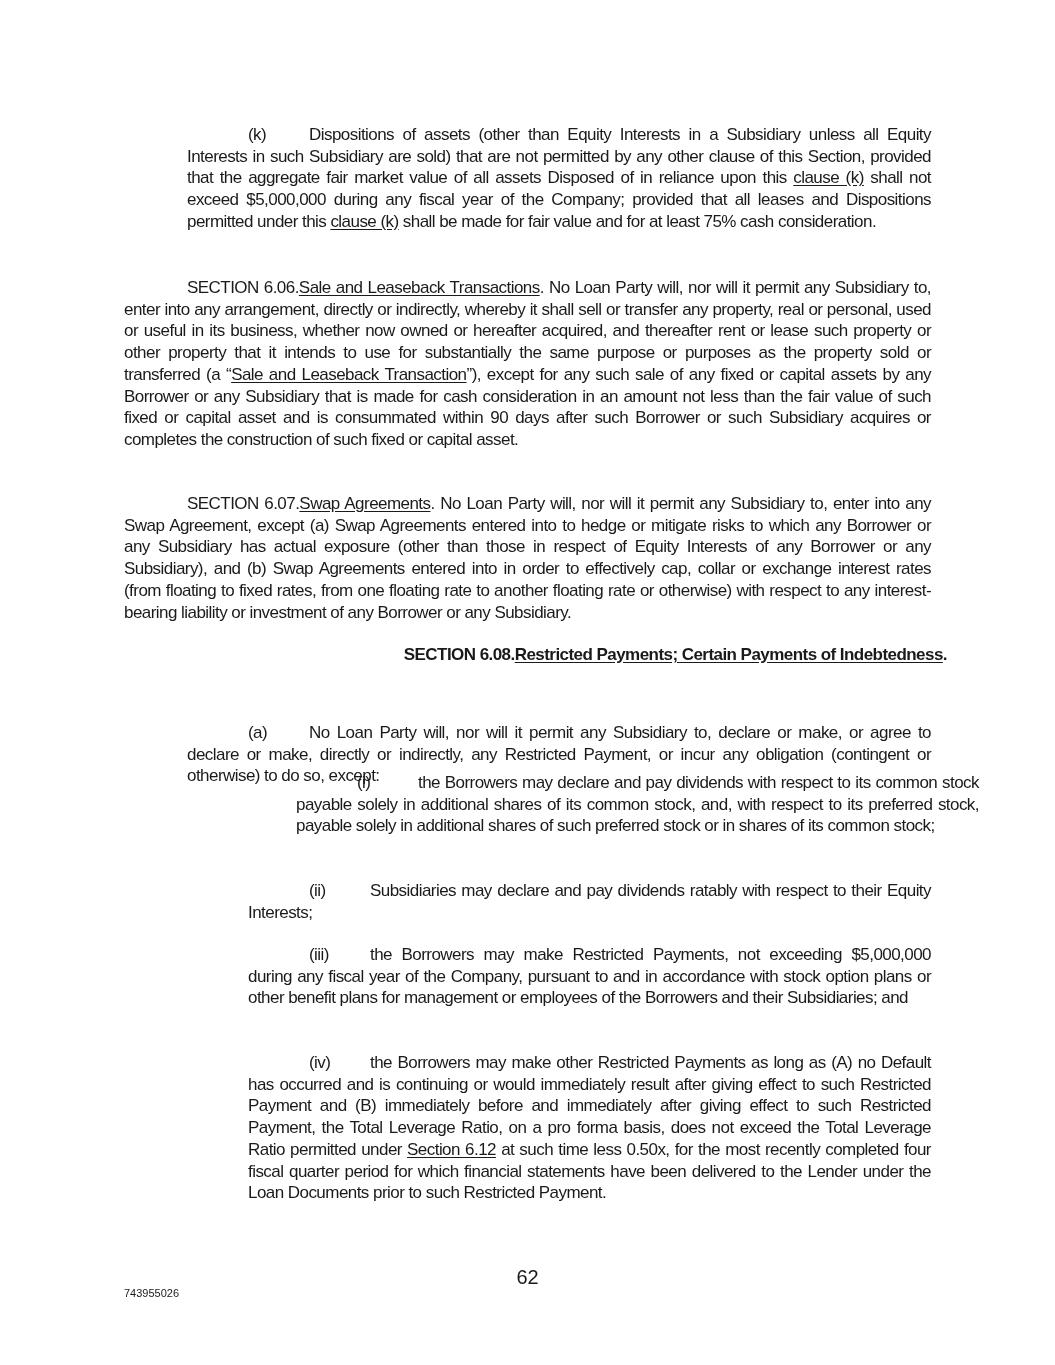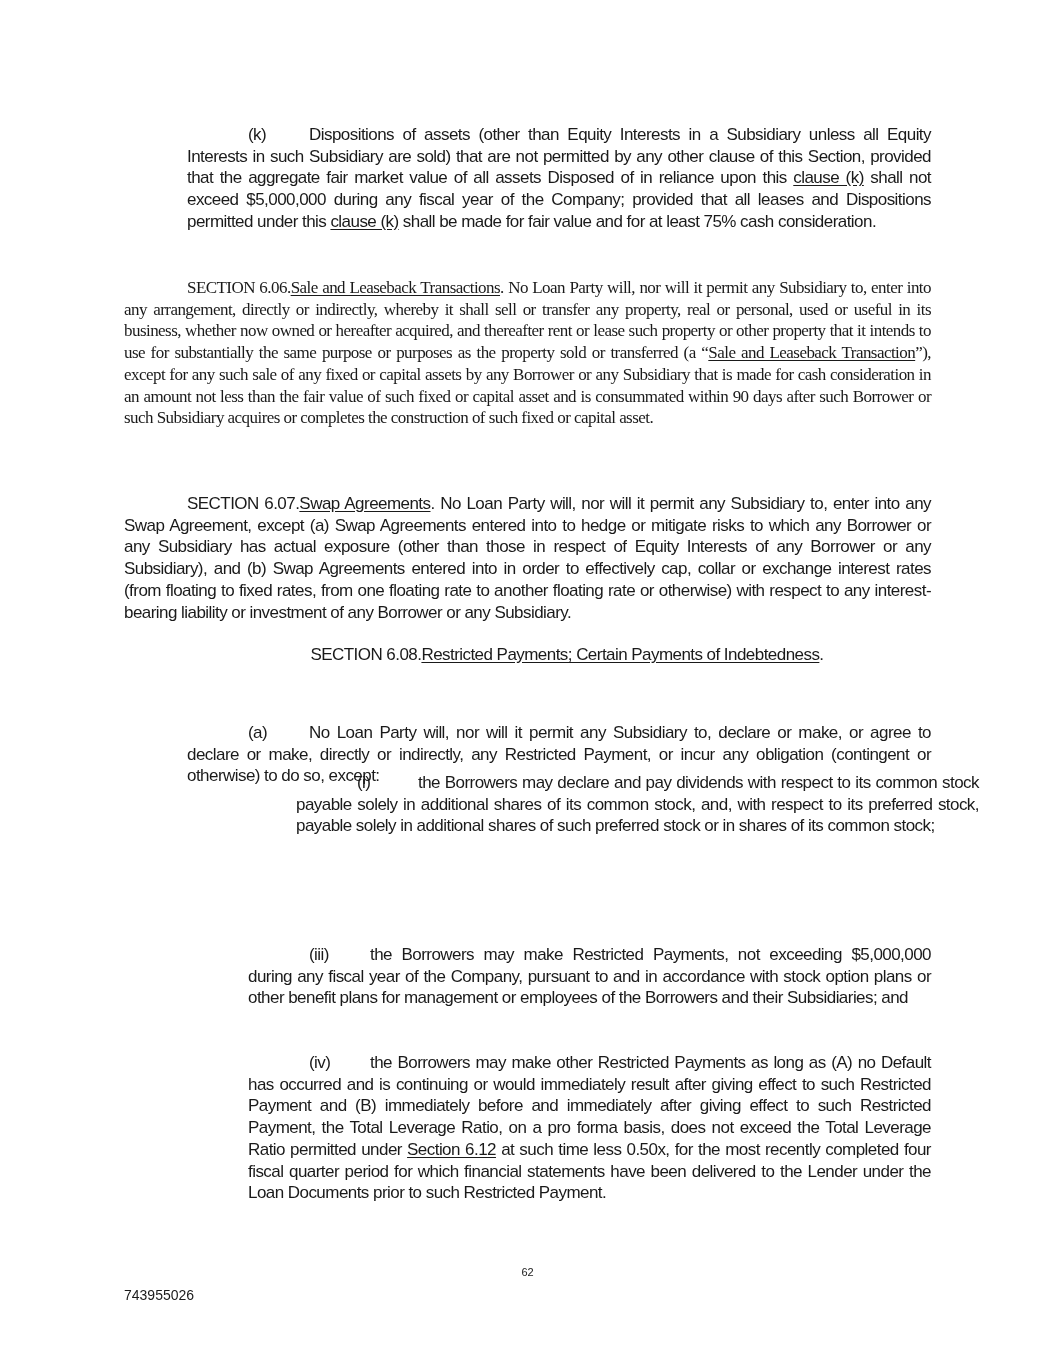--- a/index.html
+++ b/index.html
@@ -30,81 +30,84 @@
       word-spacing: 0px;
       transform-origin: left top;
     }
     .u { text-decoration: underline; text-underline-offset: 2px; }
     .tab-label { display: inline-block; }
     .lvl1 { left: 187px; width: 744px; }
     .lvl0 { left: 124px; width: 807px; }
     .lvl2 { left: 248px; width: 683px; }
 
     #p-k { top: 124px; }
-    #p-606 { top: 277px; font-family: Liberation Serif, serif; }
+    #p-606 { top: 277px; }
     #p-607 { top: 493px; }
     #p-608 { top: 644px; left: 187px; }
     #p-a { top: 686px; margin-top: 36px; }
     #p-i { top: 772px; margin-left: 48px; }
     #p-ii { top: 880px; }
     #p-iii { top: 944px; }
     #p-iv { top: 1052px; }
 
     .k-label { width: 61px; margin-left: 61px; }
     .a-label { width: 61px; margin-left: 61px; }
     .sub-label { width: 61px; margin-left: 61px; }
 
     #page-number {
       position: absolute;
       top: 1266px;
       left: 0;
       width: 1055px;
       text-align: center;
       font-family: "Liberation Sans", sans-serif;
-      font-size: 11px;
+      font-size: 20px;
       color: #1a1a1a;
     }
     #doc-id {
       position: absolute;
       top: 1287px;
       left: 124px;
       font-family: "Liberation Sans", sans-serif;
-      font-size: 14px;
+      font-size: 11px;
       color: #1a1a1a;
     }
   </style>
 </head>
 <body>
 
 <div class="page">
 
   <div id="p-k" class="para lvl1">
     <span class="tab-label k-label">(k)</span><span>Dispositions of assets (other than Equity Interests in a Subsidiary unless all Equity Interests in such Subsidiary are sold) that are not permitted by any other clause of this Section, provided that the aggregate fair market value of all assets Disposed of in reliance upon this </span><span class="u">clause (k)</span><span> shall not exceed $5,000,000 during any fiscal year of the Company; provided that all leases and Dispositions permitted under this </span><span class="u">clause (k)</span><span> shall be made for fair value and for at least 75% cash consideration.</span>
   </div>
 
   <div id="p-606" class="para lvl0">
     <span style="display:inline-block;width:63px;"></span><span>SECTION 6.06.</span><span class="u">Sale and Leaseback Transactions</span><span>.</span><span>  No Loan Party will, nor will it permit any Subsidiary to, enter into any arrangement, directly or indirectly, whereby it shall sell or transfer any property, real or personal, used or useful in its business, whether now owned or hereafter acquired, and thereafter rent or lease such property or other property that it intends to use for substantially the same purpose or purposes as the property sold or transferred (a “</span><span class="u">Sale and Leaseback Transaction</span><span>”), except for any such sale of any fixed or capital assets by any Borrower or any Subsidiary that is made for cash consideration in an amount not less than the fair value of such fixed or capital asset and is consummated within 90 days after such Borrower or such Subsidiary acquires or completes the construction of such fixed or capital asset.</span>
   </div>
 
   <div id="p-607" class="para lvl0">
     <span style="display:inline-block;width:63px;"></span><span>SECTION 6.07.</span><span class="u">Swap Agreements</span><span>.</span><span>  No Loan Party will, nor will it permit any Subsidiary to, enter into any Swap Agreement, except (a) Swap Agreements entered into to hedge or mitigate risks to which any Borrower or any Subsidiary has actual exposure (other than those in respect of Equity Interests of any Borrower or any Subsidiary), and (b) Swap Agreements entered into in order to effectively cap, collar or exchange interest rates (from floating to fixed rates, from one floating rate to another floating rate or otherwise) with respect to any interest-bearing liability or investment of any Borrower or any Subsidiary.</span>
   </div>
 
-  <div id="p-608" class="para" style="width:760px;text-align:center;">
+  <div id="p-608" class="para" style="width:760px;text-align:right;font-weight:bold;">
     <span>SECTION 6.08.</span><span class="u">Restricted Payments; Certain Payments of Indebtedness</span><span>.</span>
   </div>
 
   <div id="p-a" class="para lvl1">
     <span class="tab-label a-label">(a)</span><span>No Loan Party will, nor will it permit any Subsidiary to, declare or make, or agree to declare or make, directly or indirectly, any Restricted Payment, or incur any obligation (contingent or otherwise) to do so, except:</span>
   </div>
 
   <div id="p-i" class="para lvl2">
     <span class="tab-label sub-label">(i)</span><span>the Borrowers may declare and pay dividends with respect to its common stock payable solely in additional shares of its common stock, and, with respect to its preferred stock, payable solely in additional shares of such preferred stock or in shares of its common stock;</span>
   </div>
 
+  <div id="p-ii" class="para lvl2">
+    <span class="tab-label sub-label">(ii)</span><span>Subsidiaries may declare and pay dividends ratably with respect to their Equity Interests;</span>
+  </div>
 
   <div id="p-iii" class="para lvl2">
     <span class="tab-label sub-label">(iii)</span><span>the Borrowers may make Restricted Payments, not exceeding $5,000,000 during any fiscal year of the Company, pursuant to and in accordance with stock option plans or other benefit plans for management or employees of the Borrowers and their Subsidiaries; and</span>
   </div>
 
   <div id="p-iv" class="para lvl2">
     <span class="tab-label sub-label">(iv)</span><span>the Borrowers may make other Restricted Payments as long as (A) no Default has occurred and is continuing or would immediately result after giving effect to such Restricted Payment and (B) immediately before and immediately after giving effect to such Restricted Payment, the Total Leverage Ratio, on a pro forma basis, does not exceed the Total Leverage Ratio permitted under </span><span class="u">Section 6.12</span><span> at such time less 0.50x, for the most recently completed four fiscal quarter period for which financial statements have been delivered to the Lender under the Loan Documents prior to such Restricted Payment.</span>
   </div>
 
   <div id="page-number">62</div>

